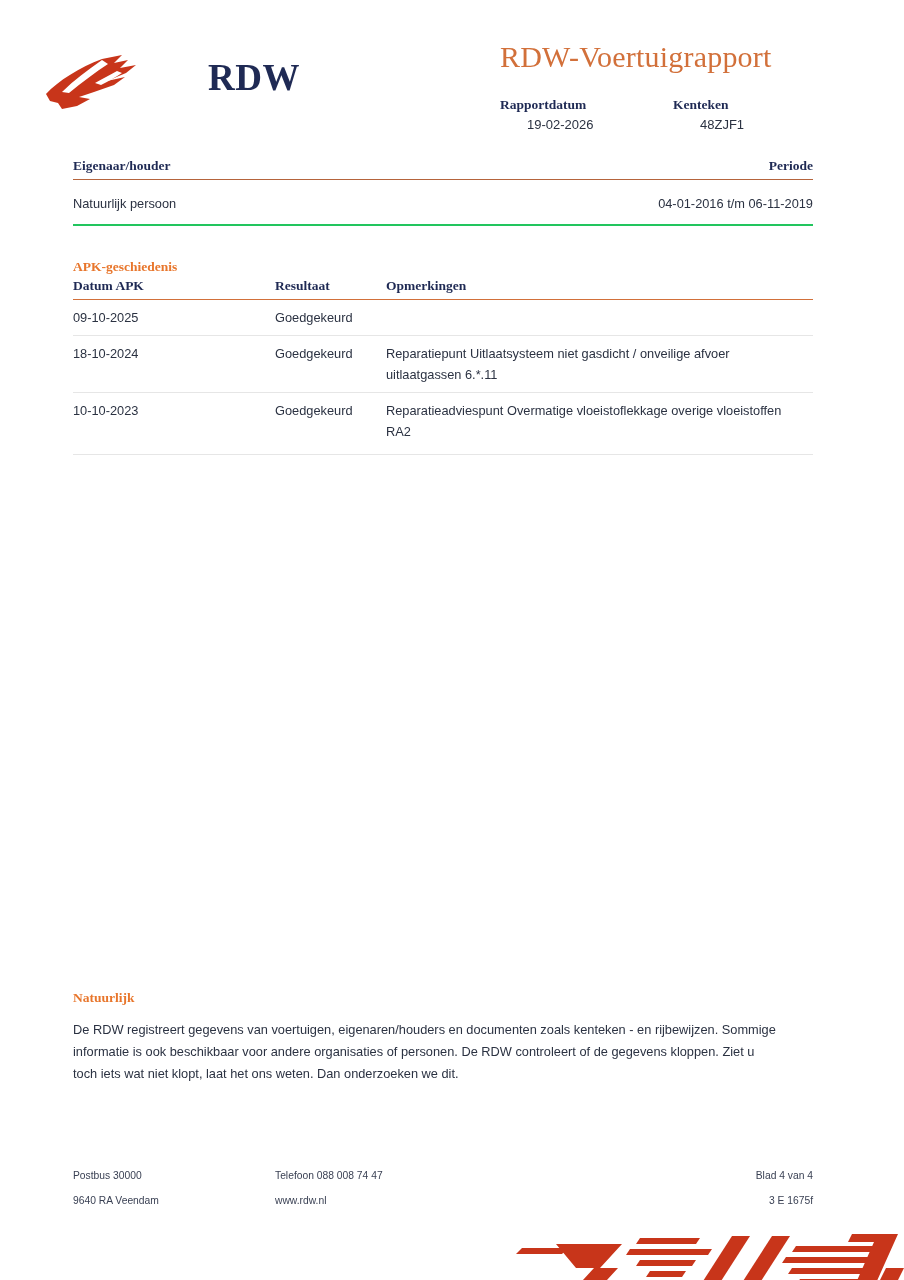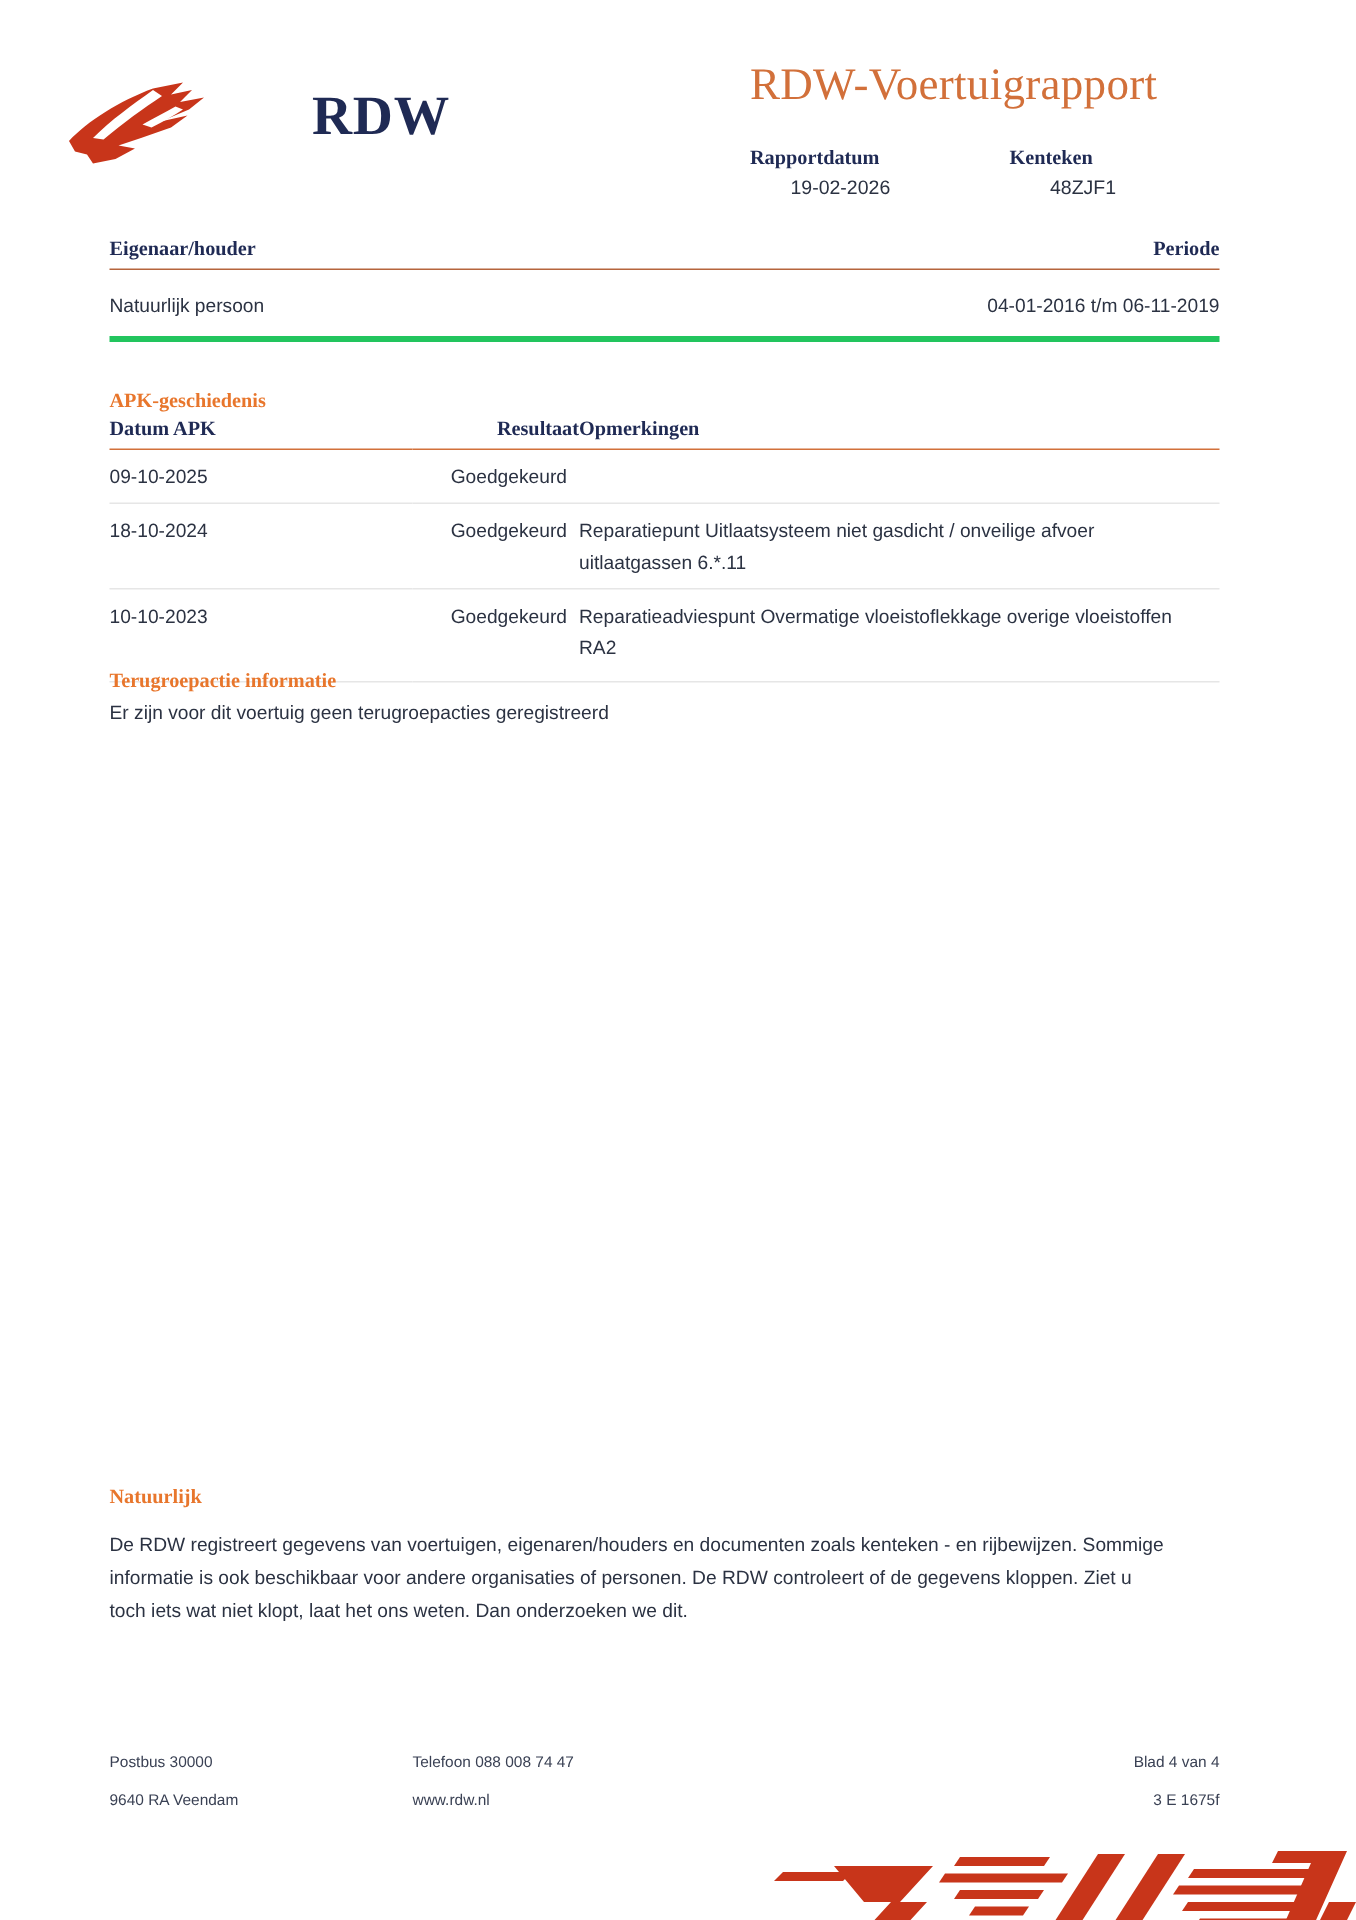--- a/index.html
+++ b/index.html
@@ -44,21 +44,21 @@
     display:flex; justify-content:space-between; align-items:flex-end;
     font-family:"Liberation Serif", serif;
     font-size:13.5px; font-weight:700; color:#1f2a54;
     padding-bottom:5px;
     border-bottom:1.6px solid #b5643c;
   }
   .band-row {
     display:flex; justify-content:space-between;
     font-size:12.8px; color:#2b3242;
     padding:16px 0 13px 0;
-    border-bottom:4px solid #22c55e;
+    border-bottom:2px solid #22c55e;
   }
 
   .sec-title {
     font-family:Liberation Serif, serif;
     font-size:13.5px; font-weight:700; color:#e8762c;
     margin-bottom:3px;
   }
 
   
   table.apk { width:100%; border-collapse:collapse; table-layout:fixed; }
@@ -67,21 +67,21 @@
     font-size:13.5px; font-weight:700; color:#1f2a54;
     text-align:left; padding:0 0 5px 0;
     border-bottom:1.6px solid #d2703a;
   }
   table.apk td {
     font-size:12.8px; color:#2b3242; vertical-align:top;
     padding:7px 8px 7px 0; line-height:1.65;
     border-bottom:1px solid #e6e6e6;
   }
   table.apk .c-date { width:202px; }
-  table.apk .c-res  { width:111px;text-align:right; }
+  table.apk .c-res  { width:111px; }
   table.apk .c-rem  { width:auto; padding-right:24px; }
   table.apk tr:last-child td { padding-bottom:11px; }
 
   .plain-text { font-size:12.8px; color:#2b3242; line-height:1.6; }
 
   
   .proclaim-body {
     font-size:12.8px; color:#2b3242; line-height:1.72;
     margin-top:13px; width:706px;
   }
@@ -156,24 +156,20 @@
         </tr>
         <tr>
           <td class="c-date">10-10-2023</td>
           <td class="c-res">Goedgekeurd</td>
           <td class="c-rem">Reparatieadviespunt Overmatige vloeistoflekkage overige vloeistoffen RA2</td>
         </tr>
       </tbody>
     </table>
   </div>
 
-  <div class="section" style="top:446px;">
-    <div class="sec-title">Terugroepactie informatie</div>
-    <div class="plain-text">Er zijn voor dit voertuig geen terugroepacties geregistreerd</div>
-  </div>
 
   <div class="section" style="top:990px;">
     <div class="sec-title">Natuurlijk</div>
     <div class="proclaim-body">De RDW registreert gegevens van voertuigen, eigenaren/houders en documenten zoals kenteken - en rijbewijzen. Sommige informatie is ook beschikbaar voor andere organisaties of personen. De RDW controleert of de gegevens kloppen. Ziet u toch iets wat niet klopt, laat het ons weten. Dan onderzoeken we dit.</div>
   </div>
 
   <div class="footer">
     <div class="footer-row">
       <span class="f-a">Postbus 30000</span>
       <span class="f-b">Telefoon 088 008 74 47</span>

